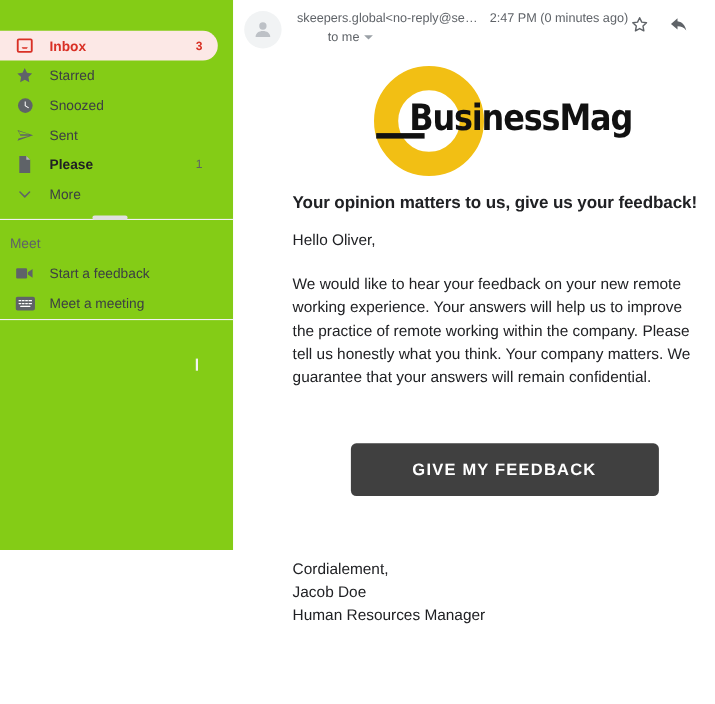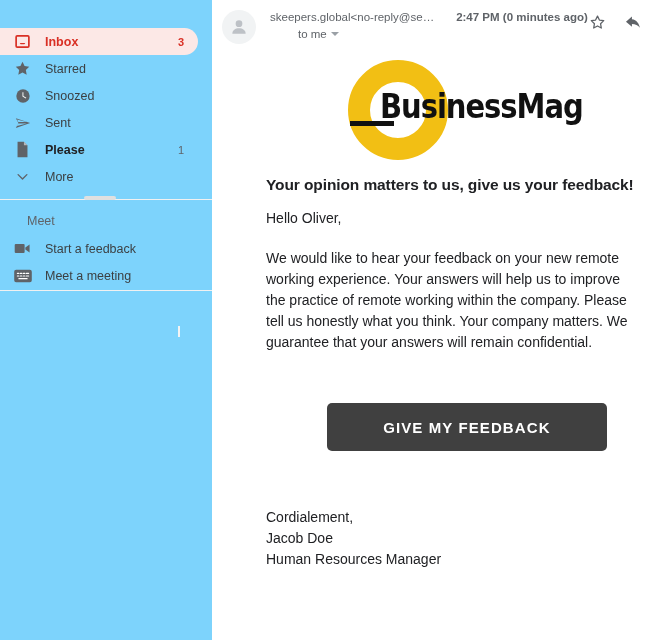--- a/index.html
+++ b/index.html
@@ -18,22 +18,22 @@
     position: relative;
     width: 650px;
     height: 640px;
     display: flex;
     background: #ffffff;
   }
 
   
   .sidebar {
     width: 212px;
-    height: 640px;
-    background: #7dd3fc;
+    height: 500px;
+    background: #84cc16;
     position: relative;
     flex: 0 0 212px;
   }
   .nav-list {
     padding-top: 28px;
   }
   .nav-item {
     display: flex;
     align-items: center;
     height: 27px;
@@ -81,21 +81,21 @@
     top: -4px;
     left: 84px;
     width: 32px;
     height: 4px;
     background: #e0e0e0;
     border-radius: 2px;
   }
   .meet-header {
     font-size: 12.5px;
     color: #5f6368;
-    padding: 13px 0 7px 27px;
+    padding: 13px 0 7px 9px;
   }
   .meet-list .nav-item { font-size: 12.5px; }
   .sidebar-bottom-divider {
     position: absolute;
     top: 290px;
     left: 0;
     width: 212px;
     border-top: 1px solid #f1f1f1;
     height: 1px;
   }
@@ -148,22 +148,21 @@
   }
   .sender {
     font-size: 11.5px;
     color: #5f6368;
     overflow: hidden;
     text-overflow: ellipsis;
   }
   .timestamp {
     font-size: 11.5px;
     color: #5f6368;
-    margin-left: 22px;
-    font-weight: bold;
+    margin-left: 11px;
   }
   .hdr-line2 {
     margin-top: 5px;
     display: flex;
     align-items: center;
     font-size: 11.5px;
     color: #5f6368;
     margin-left: 28px;
   }
   .caret {

